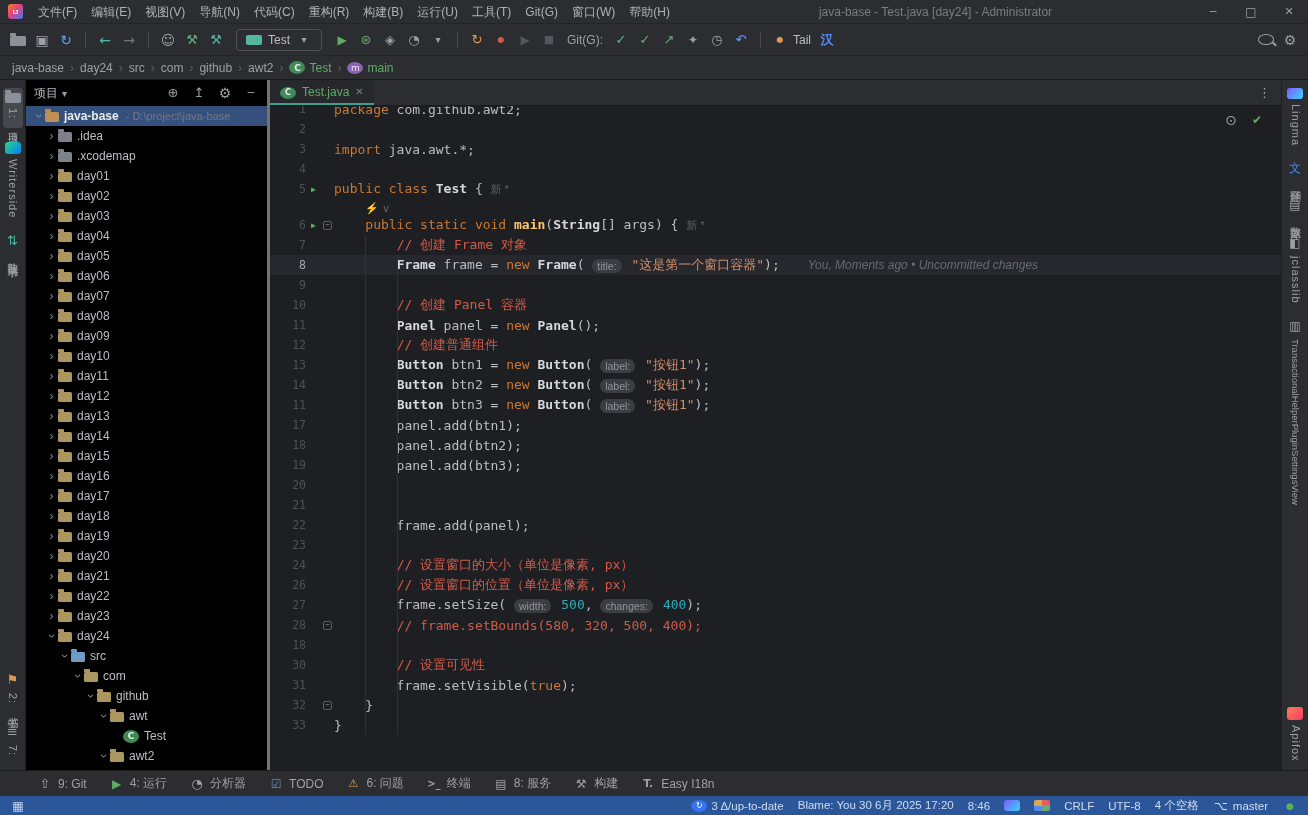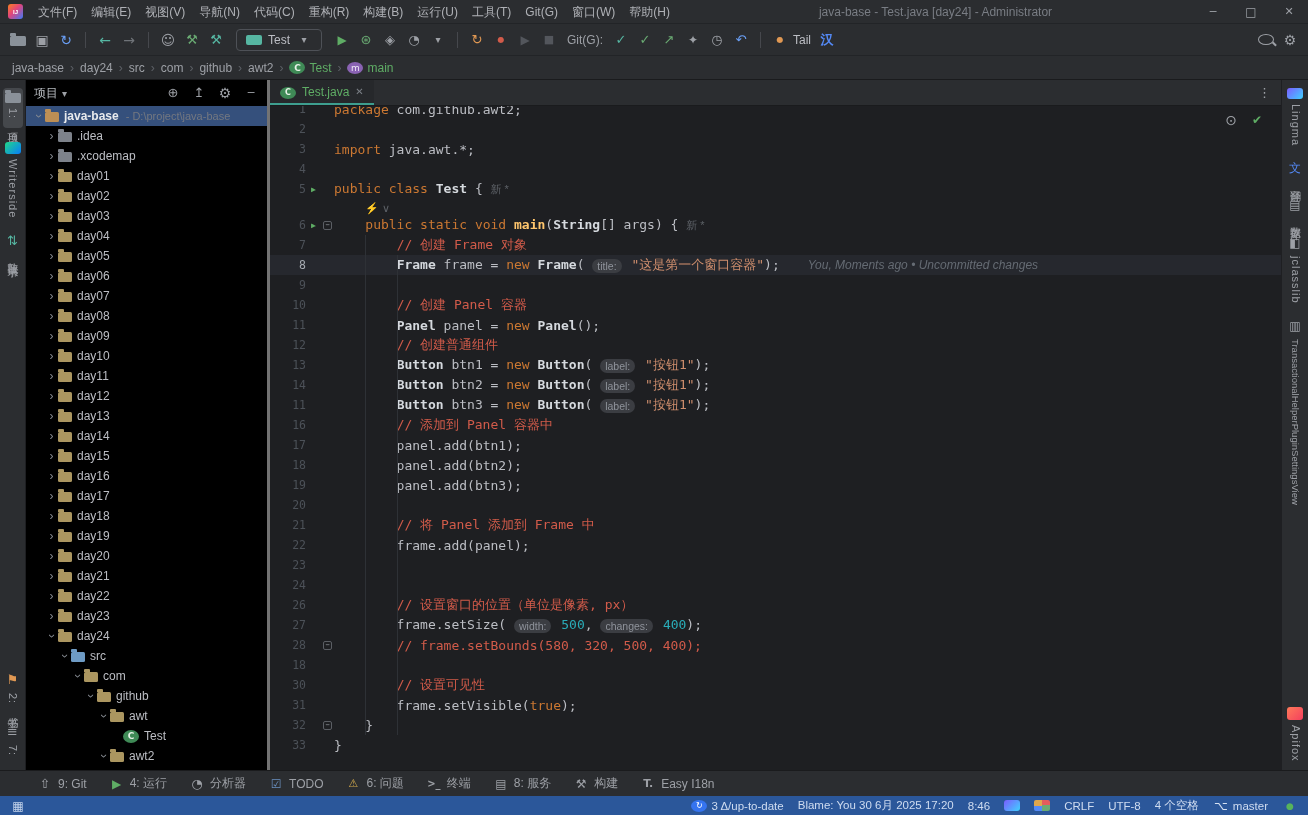--- a/index.html
+++ b/index.html
@@ -532,26 +532,20 @@
               <span class="gut-fold"></span>
               <div class="code-text"><span class="tk-p">        </span><span class="tk-t">Button</span><span class="tk-p"> btn2 = </span><span class="tk-k">new</span><span class="tk-p"> </span><span class="tk-t">Button</span><span class="tk-p">( </span><span class="pill">label:</span><span class="tk-p"> </span><span class="tk-s">"按钮1"</span><span class="tk-p">);</span></div>
             </div>
             <div class="code-row">
               <span class="ln">11</span>
               <span class="gut-run"></span>
               <span class="gut-fold"></span>
               <div class="code-text"><span class="tk-p">        </span><span class="tk-t">Button</span><span class="tk-p"> btn3 = </span><span class="tk-k">new</span><span class="tk-p"> </span><span class="tk-t">Button</span><span class="tk-p">( </span><span class="pill">label:</span><span class="tk-p"> </span><span class="tk-s">"按钮1"</span><span class="tk-p">);</span></div>
             </div>
             <div class="code-row">
-              <span class="ln">16</span>
-              <span class="gut-run"></span>
-              <span class="gut-fold"></span>
-              <div class="code-text"><span class="tk-p">        </span><span class="tk-c">// 添加到 Panel 容器中</span></div>
-            </div>
-            <div class="code-row">
               <span class="ln">17</span>
               <span class="gut-run"></span>
               <span class="gut-fold"></span>
               <div class="code-text"><span class="tk-p">        panel.add(btn1);</span></div>
             </div>
             <div class="code-row">
               <span class="ln">18</span>
               <span class="gut-run"></span>
               <span class="gut-fold"></span>
               <div class="code-text"><span class="tk-p">        panel.add(btn2);</span></div>
@@ -565,38 +559,38 @@
             <div class="code-row">
               <span class="ln">20</span>
               <span class="gut-run"></span>
               <span class="gut-fold"></span>
               <div class="code-text"></div>
             </div>
             <div class="code-row">
               <span class="ln">21</span>
               <span class="gut-run"></span>
               <span class="gut-fold"></span>
-              <div class="code-text"><span class="tk-p">        </span><span class="tk-c">// 将 Panel 添加到 Frame 中</span></div>
             </div>
             <div class="code-row">
               <span class="ln">22</span>
               <span class="gut-run"></span>
               <span class="gut-fold"></span>
               <div class="code-text"><span class="tk-p">        frame.add(panel);</span></div>
             </div>
             <div class="code-row">
               <span class="ln">23</span>
               <span class="gut-run"></span>
               <span class="gut-fold"></span>
               <div class="code-text"></div>
             </div>
             <div class="code-row">
               <span class="ln">24</span>
               <span class="gut-run"></span>
               <span class="gut-fold"></span>
+              <div class="code-text"><span class="tk-p">        </span><span class="tk-c">// 设置窗口的大小（单位是像素, px）</span></div>
             </div>
             <div class="code-row">
               <span class="ln">26</span>
               <span class="gut-run"></span>
               <span class="gut-fold"></span>
               <div class="code-text"><span class="tk-p">        </span><span class="tk-c">// 设置窗口的位置（单位是像素, px）</span></div>
             </div>
             <div class="code-row">
               <span class="ln">27</span>
               <span class="gut-run"></span>

